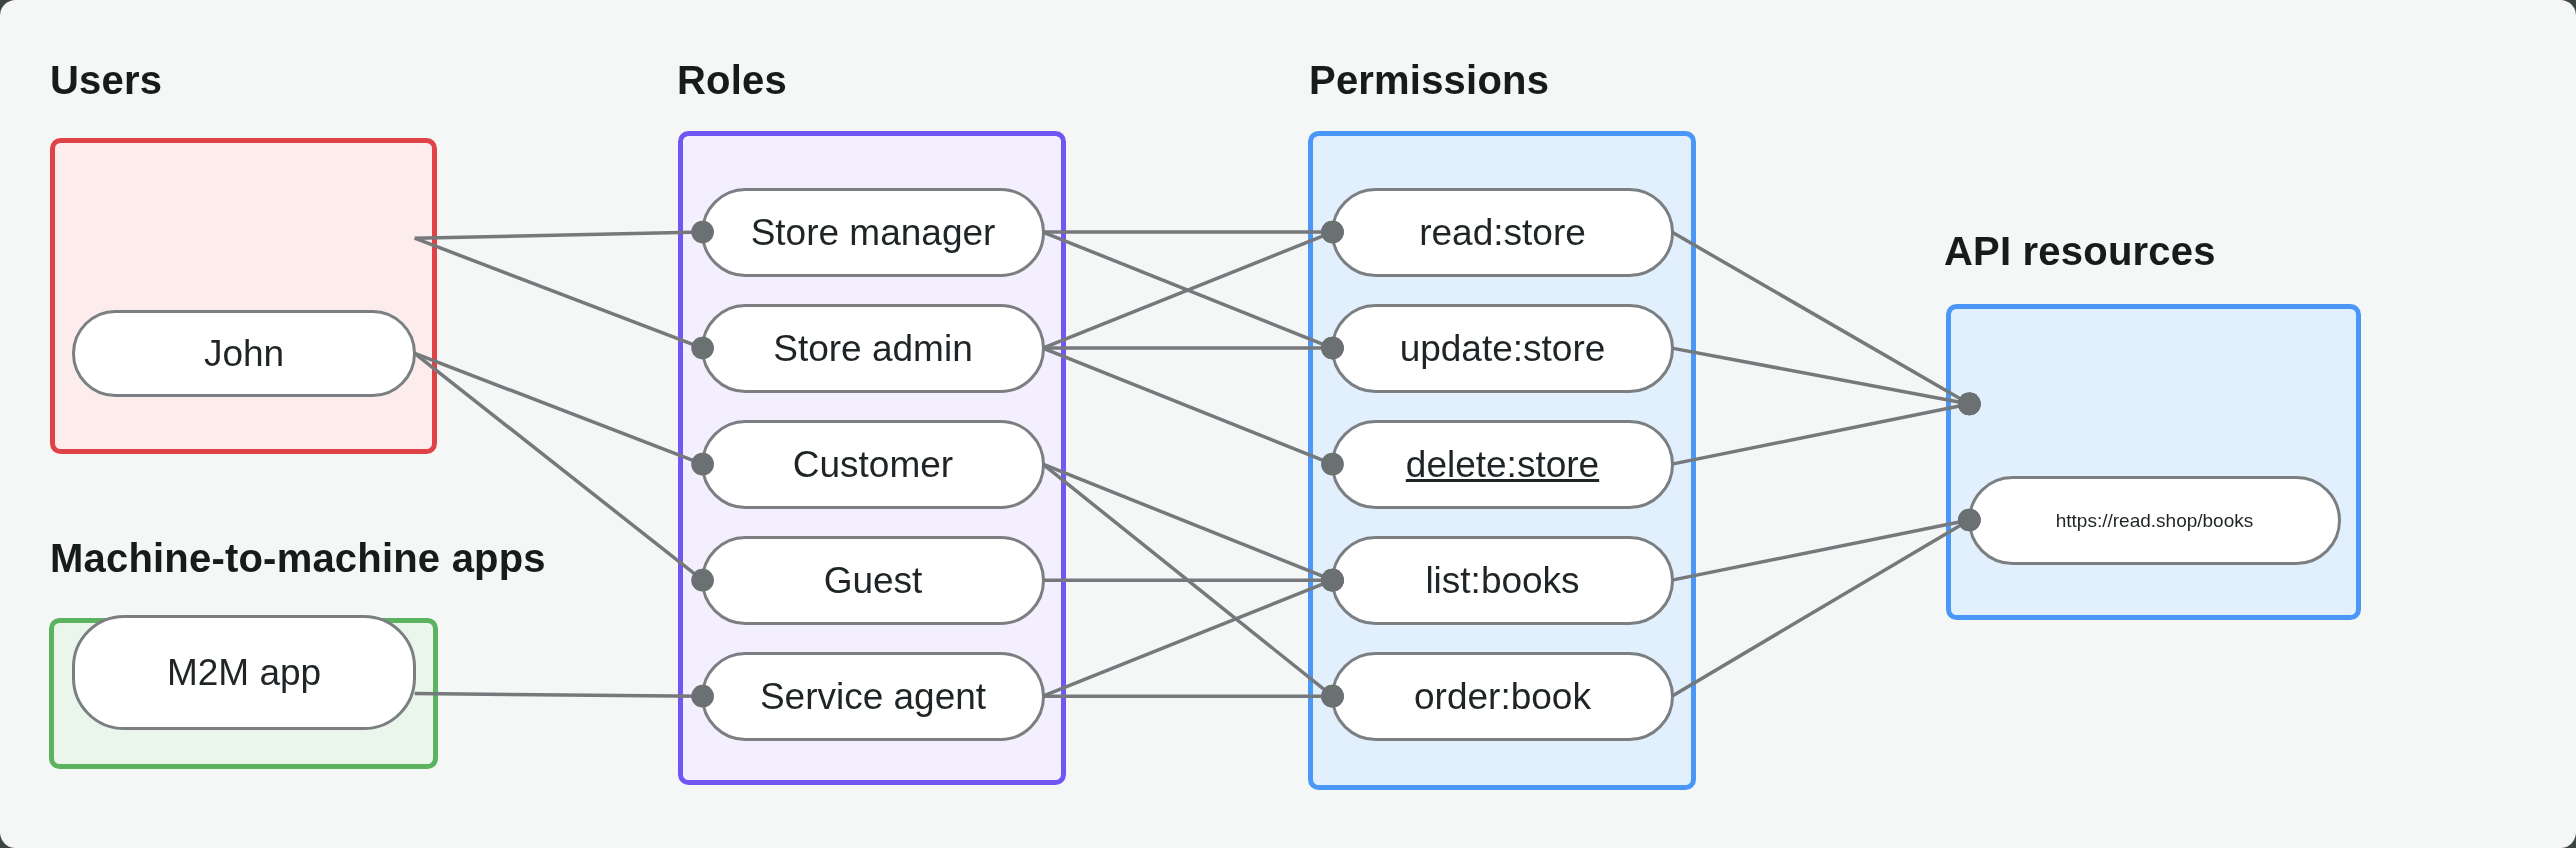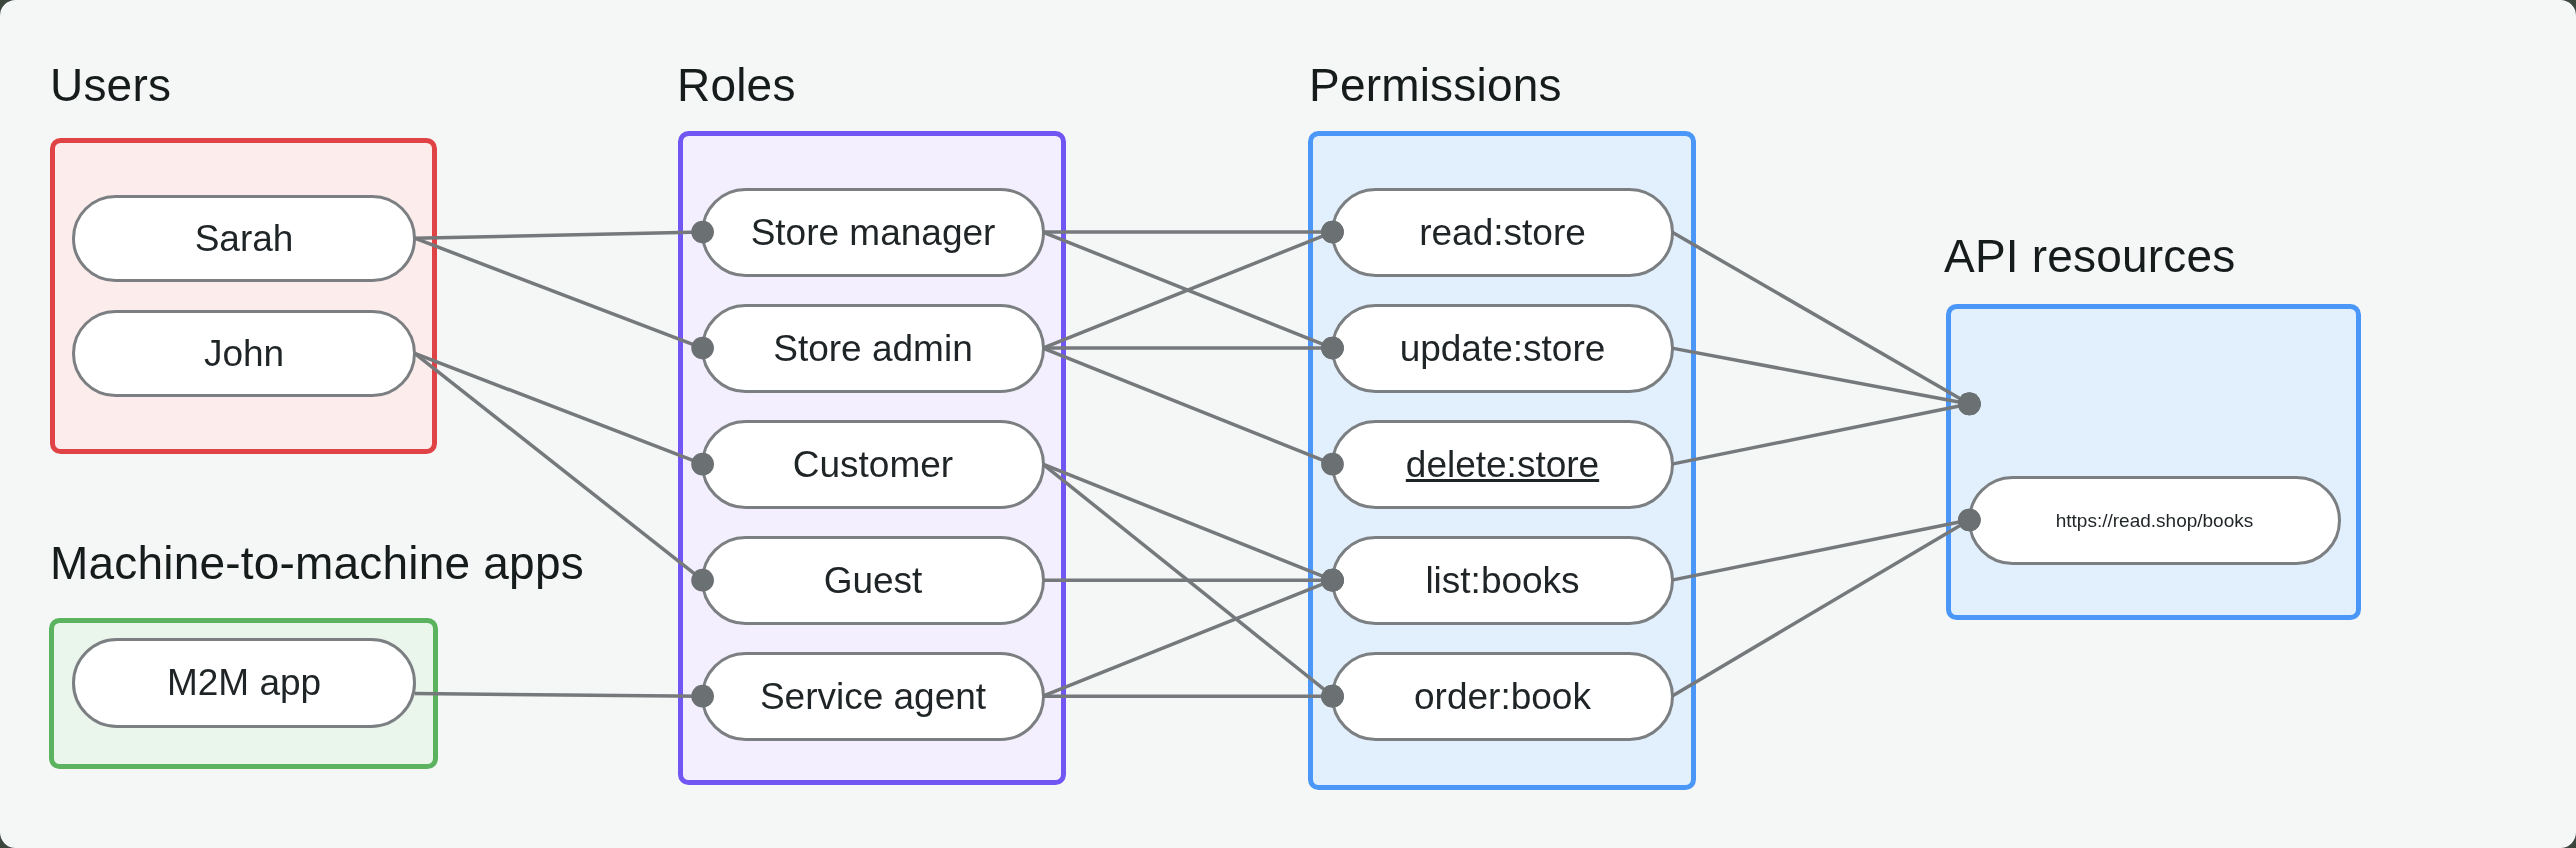--- a/index.html
+++ b/index.html
@@ -17,21 +17,21 @@
   body{
     width:2576px;height:848px;background:var(--backdrop);
     font-family:"Liberation Sans","DejaVu Sans",sans-serif;
     position:relative;overflow:hidden;
   }
   .canvas{
     position:absolute;left:0;top:0;width:2576px;height:848px;
     background:var(--canvas_bg);border-radius:15.7px;overflow:hidden;
   }
   .heading{
-    position:absolute;font-size:46px;font-weight:400;letter-spacing:0.2px;
+    position:absolute;font-size:40px;font-weight:700;letter-spacing:0.2px;
     color:var(--heading_text);white-space:nowrap;z-index:2;
   }
   .h-users{left:50px;top:58px;}
   .h-m2m{left:50px;top:536px;}
   .h-roles{left:677px;top:58px;}
   .h-permissions{left:1309px;top:58px;}
   .h-api{left:1944px;top:229px;}
   .group{position:absolute;border-radius:10.5px;z-index:1;box-sizing:border-box;}
   .g-users{left:50px;top:138px;width:387px;height:316px;border:5.2px solid var(--users_border);background:var(--users_fill);}
   .g-m2m{left:49px;top:618px;width:389px;height:151px;border:5.2px solid var(--m2m_border);background:var(--m2m_fill);}
@@ -39,21 +39,21 @@
   .g-permissions{left:1308px;top:131px;width:388px;height:659px;border:5.2px solid var(--permissions_border);background:var(--permissions_fill);}
   .g-api{left:1946px;top:304px;width:415px;height:316px;border:5.2px solid var(--api_border);background:var(--api_fill);}
   .node{
     position:absolute;box-sizing:border-box;z-index:3;
     background:var(--node_bg);border:3.5px solid var(--node_border);border-radius:52px;
     display:flex;align-items:center;justify-content:center;
     font-size:37px;color:var(--node_text);white-space:nowrap;
   }
   .n-sarah{left:72px;top:195px;width:344px;height:87px;}
   .n-john{left:72px;top:310px;width:344px;height:87px;}
-  .n-m2m-app{left:72px;top:638px;width:344px;height:90px;}
+  .n-m2m-app{left:72px;top:615px;width:344px;height:115px;}
   .n-store-manager{left:701px;top:188px;width:344px;height:89px;}
   .n-store-admin{left:701px;top:304px;width:344px;height:89px;}
   .n-customer{left:701px;top:420px;width:344px;height:89px;}
   .n-guest{left:701px;top:536px;width:344px;height:89px;}
   .n-service-agent{left:701px;top:652px;width:344px;height:89px;}
   .n-read-store{left:1331px;top:188px;width:343px;height:89px;}
   .n-update-store{left:1331px;top:304px;width:343px;height:89px;text-align:center;}
   .n-delete-store{left:1331px;top:420px;width:343px;height:89px;text-decoration:underline;}
   .n-list-books{left:1331px;top:536px;width:343px;height:89px;}
   .n-order-book{left:1331px;top:652px;width:343px;height:89px;}
@@ -71,21 +71,20 @@
   <div class="heading h-roles">Roles</div>
   <div class="heading h-permissions">Permissions</div>
   <div class="heading h-api">API resources</div>
 
   <div class="group g-users"></div>
   <div class="group g-m2m"></div>
   <div class="group g-roles"></div>
   <div class="group g-permissions"></div>
   <div class="group g-api"></div>
 
-  <div class="node n-sarah">Sarah</div>
   <div class="node n-john">John</div>
   <div class="node n-m2m-app">M2M app</div>
 
   <div class="node n-store-admin">Store admin</div>
   <div class="node n-store-manager">Store manager</div>
   <div class="node n-customer">Customer</div>
   <div class="node n-guest">Guest</div>
   <div class="node n-service-agent">Service agent</div>
 
   <div class="node n-read-store">read:store</div>

